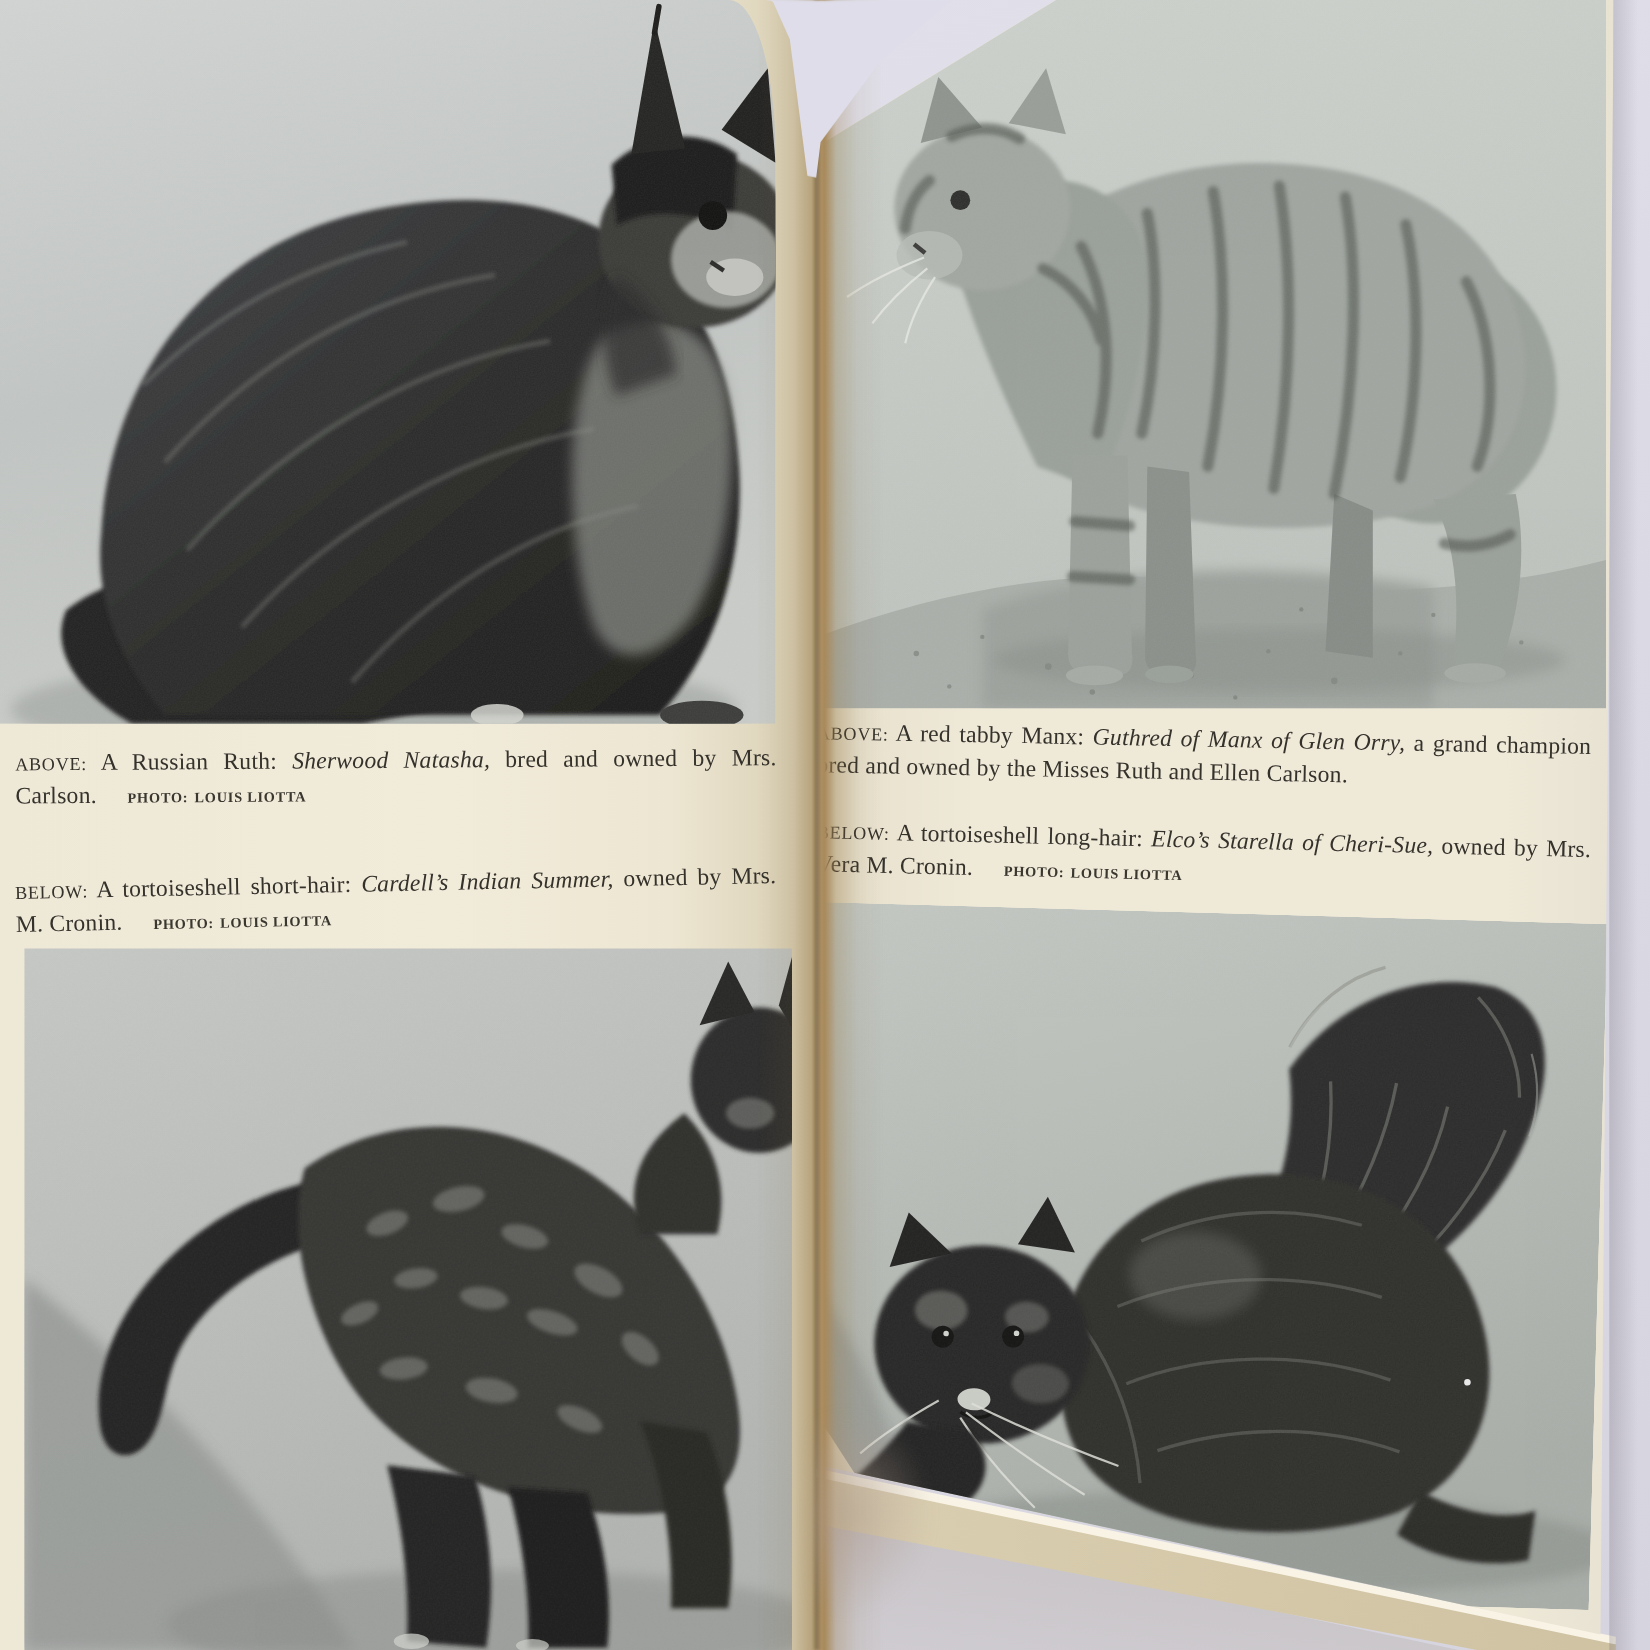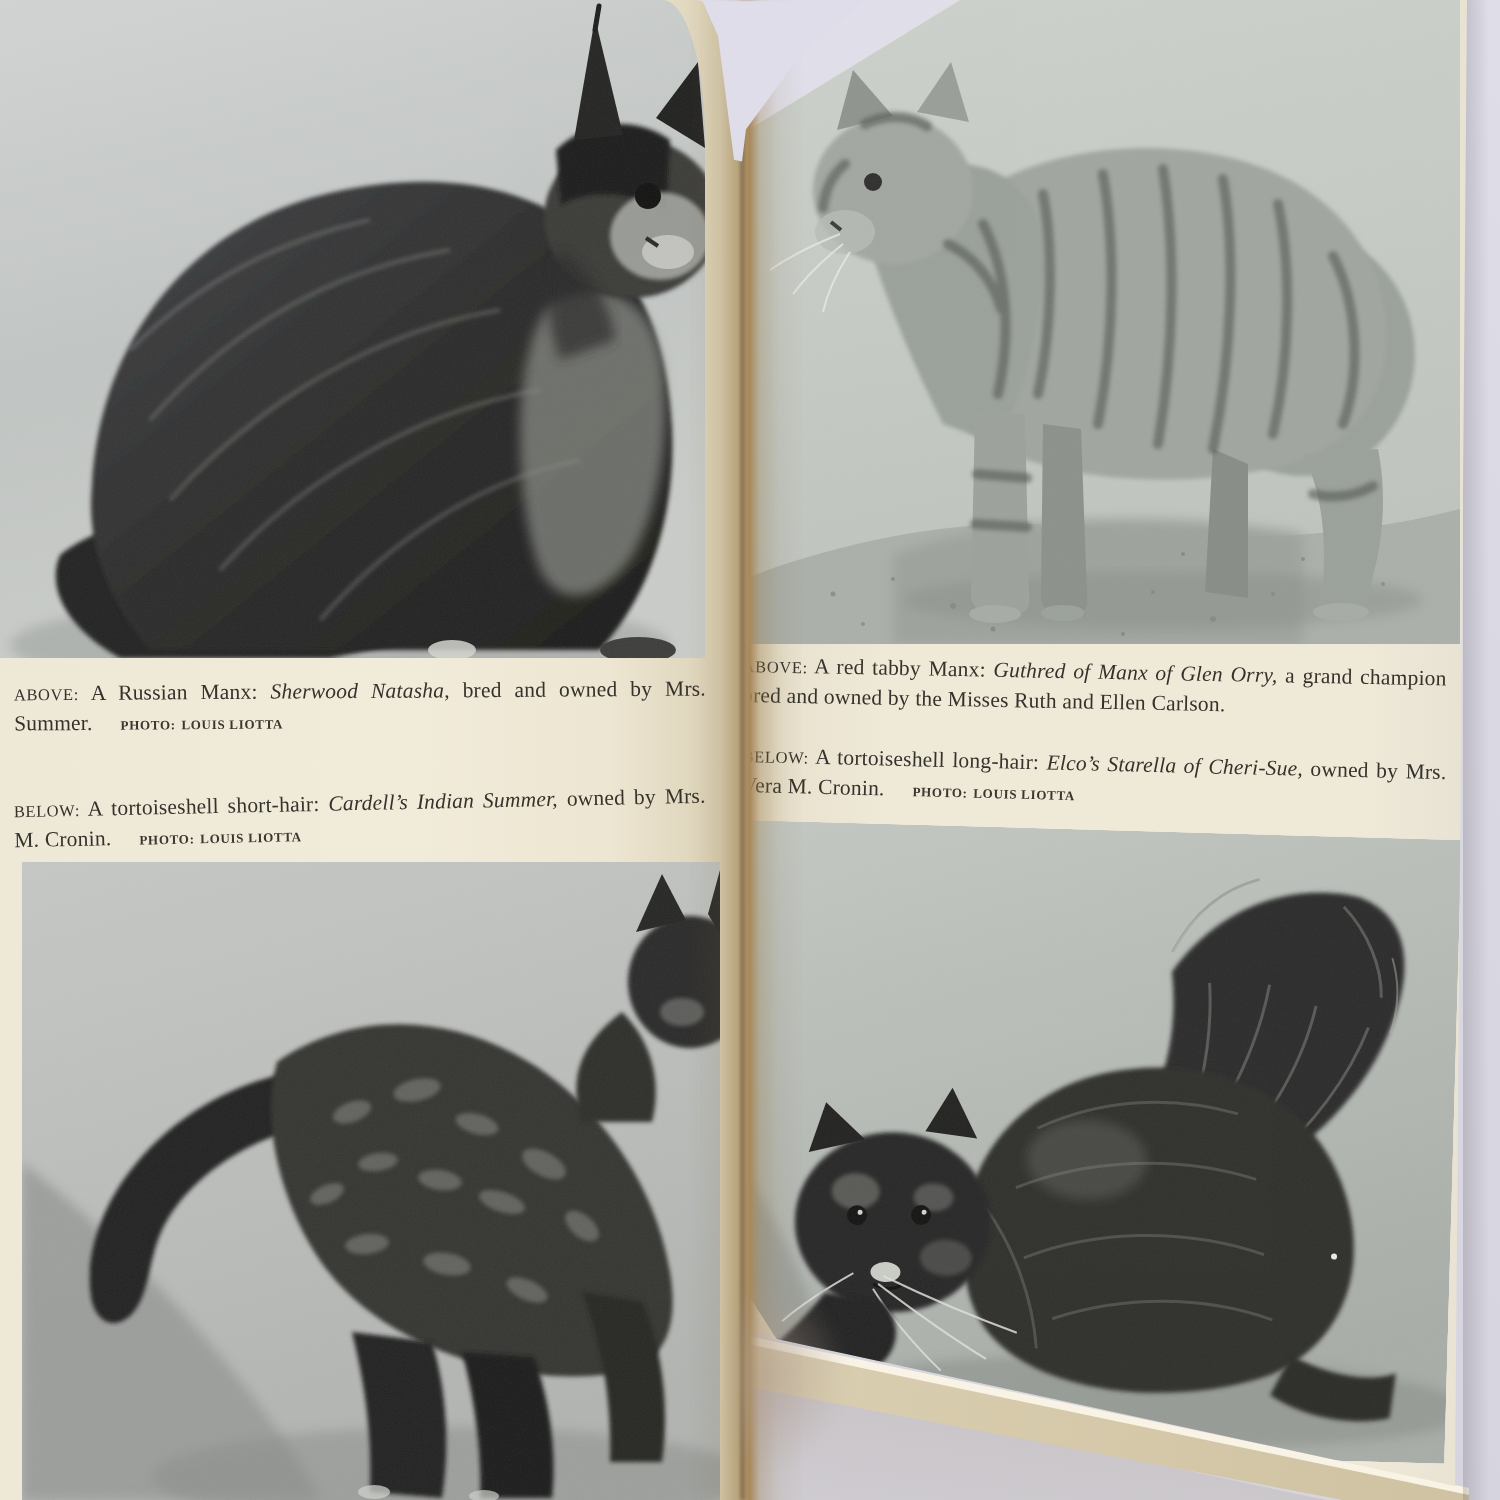--- a/index.html
+++ b/index.html
@@ -113,22 +113,22 @@
           <path d="M646 238 L658 246" stroke="#2a2a28" stroke-width="4"></path>
           <path d="M560 250 C590 270 610 300 615 340 L560 360 C545 320 545 280 560 250 Z" fill="#2a2a29" opacity=".75" filter="url(#soft6)"></path>
           <ellipse cx="452" cy="650" rx="24" ry="10" fill="#d3d5cf" opacity=".85"></ellipse>
           <ellipse cx="638" cy="650" rx="38" ry="13" fill="#3c3c3a"></ellipse>
         </g>
         <rect width="705" height="658" filter="url(#grain)" opacity=".18"></rect>
       </svg>
     </div>
 
     <div class="caption" style="left:14px;top:676px;width:692px;transform:rotate(-0.4deg);">
-      <div class="jline"><span class="sc">ABOVE:</span> <span>A Russian Manx:</span> <span class="it">Sherwood Natasha,</span> <span>bred and owned by Mrs. Florence</span></div>
-      <div><span>Summer.</span><span class="credit"><span class="sc-credit">PHOTO:</span> <span class="sc-credit">LOUIS LIOTTA</span></span></div>
+      <div class="jline"><span class="sc">ABOVE:</span> <span>A Russian Ruth:</span> <span class="it">Sherwood Natasha,</span> <span>bred and owned by Mrs. Florence</span></div>
+      <div><span>Carlson.</span><span class="credit"><span class="sc-credit">PHOTO:</span> <span class="sc-credit">LOUIS LIOTTA</span></span></div>
     </div>
 
     <div class="caption" style="left:14px;top:788px;width:692px;transform:rotate(-1.2deg);">
       <div class="jline"><span class="sc">BELOW:</span> <span>A tortoiseshell short-hair:</span> <span class="it">Cardell’s Indian Summer,</span> <span>owned by Mrs. Vera</span></div>
       <div><span>M. Cronin.</span><span class="credit"><span class="sc-credit">PHOTO:</span> <span class="sc-credit">LOUIS LIOTTA</span></span></div>
     </div>
 
     <div class="photo" style="left:22px;top:862px;width:698px;height:638px;">
       <svg viewBox="0 0 698 638" preserveAspectRatio="none">
         <defs>

